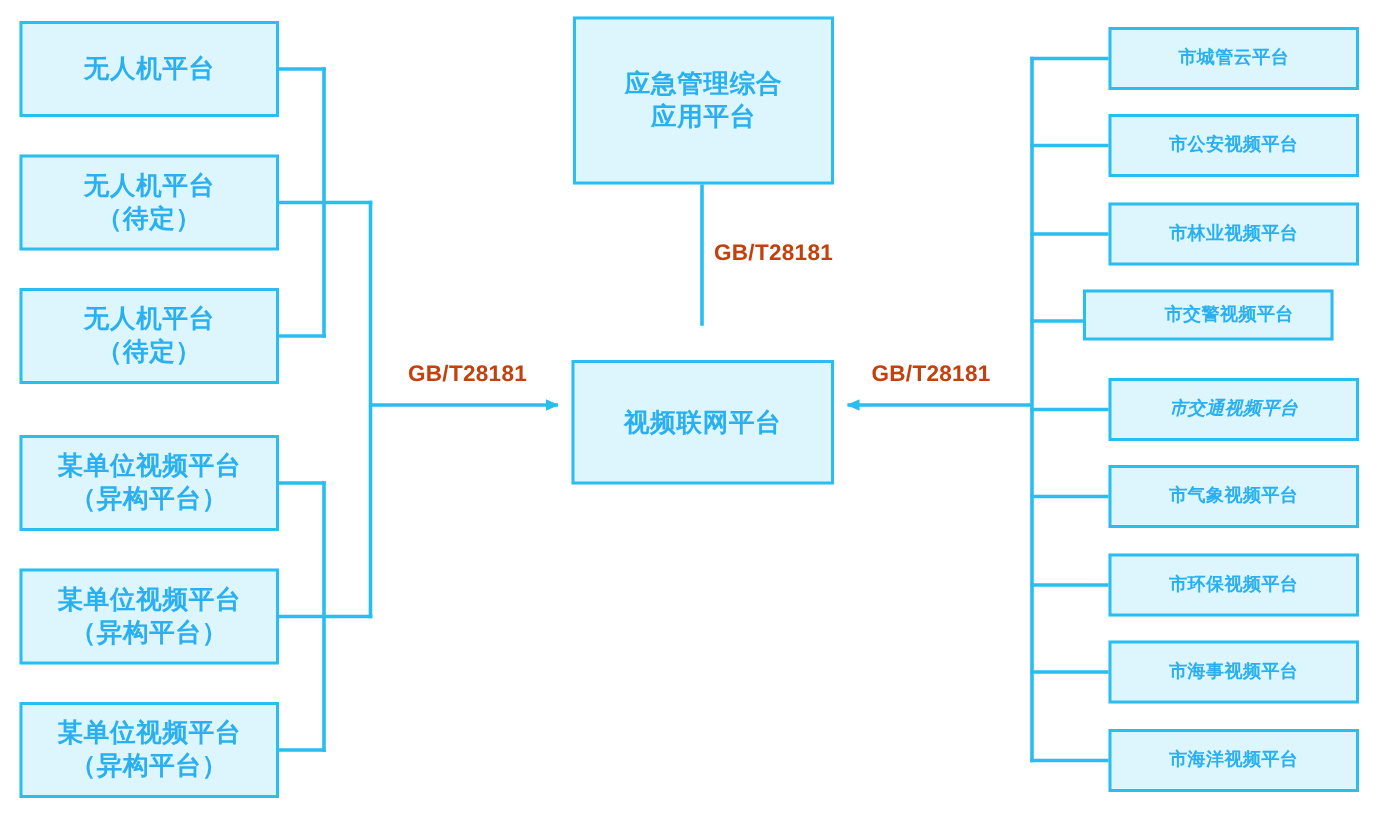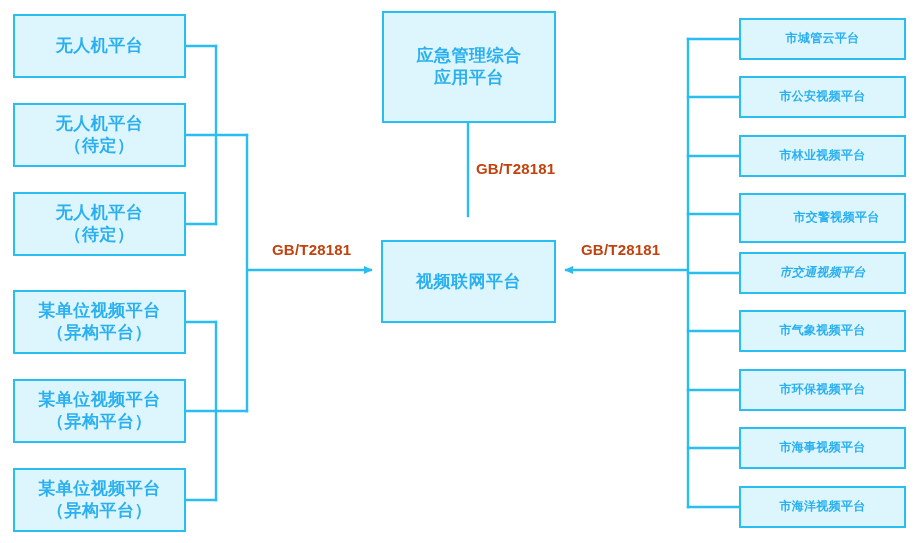--- a/index.html
+++ b/index.html
@@ -124,20 +124,20 @@
 应用平台</div>
   <div class="node" style="left:381px; top:216px; width:175px; height:83px;margin-top:24px;">视频联网平台</div>
 
   <div class="edge-label" style="left:476px; top:160px;">GB/T28181</div>
   <div class="edge-label" style="left:272px; top:241px;">GB/T28181</div>
   <div class="edge-label" style="left:581px; top:241px;">GB/T28181</div>
 
   <div class="node small" style="left:739px; top:18px; width:167px; height:42px;">市城管云平台</div>
   <div class="node small" style="left:739px; top:76px; width:167px; height:42px;">市公安视频平台</div>
   <div class="node small" style="left:739px; top:135px; width:167px; height:42px;">市林业视频平台</div>
-  <div class="node small" style="left:739px; top:193px; width:167px; height:50px;padding-left:28px;">市交警视频平台</div>
+  <div class="node small" style="left:722px; top:193px; width:167px; height:34px;padding-left:28px;">市交警视频平台</div>
   <div class="node small" style="left:739px; top:252px; width:167px; height:42px;font-style:italic;">市交通视频平台</div>
   <div class="node small" style="left:739px; top:310px; width:167px; height:42px;">市气象视频平台</div>
   <div class="node small" style="left:739px; top:369px; width:167px; height:42px;">市环保视频平台</div>
   <div class="node small" style="left:739px; top:427px; width:167px; height:42px;">市海事视频平台</div>
   <div class="node small" style="left:739px; top:486px; width:167px; height:42px;">市海洋视频平台</div>
 
 </div>
 
 </body></html>

